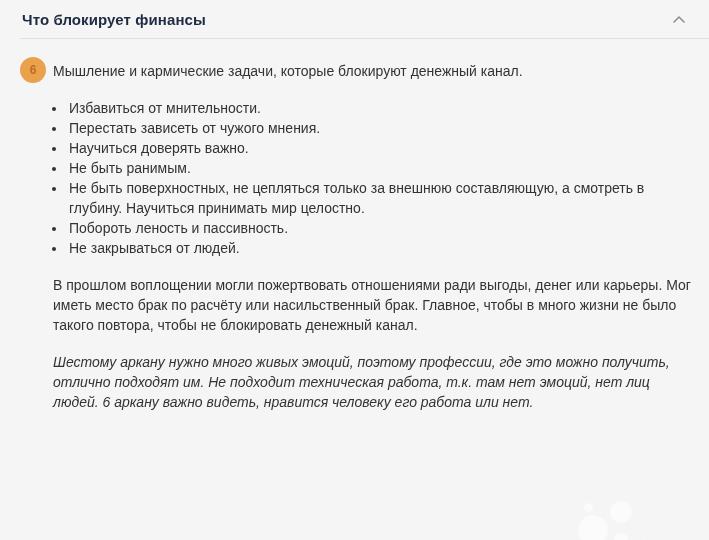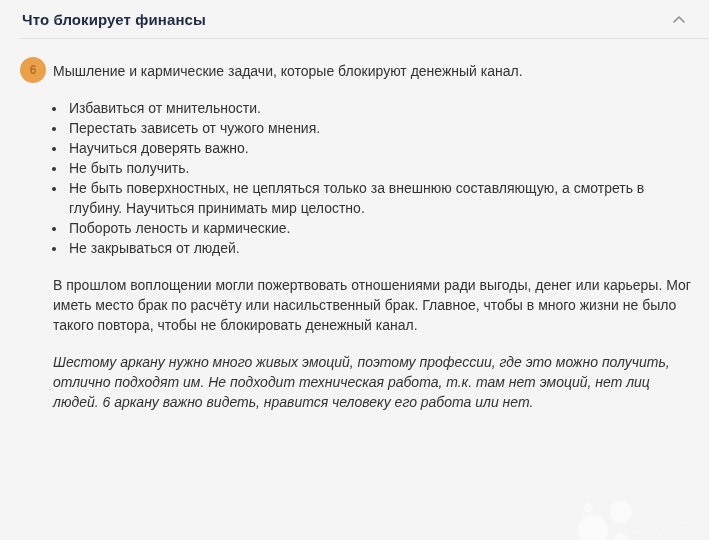--- a/index.html
+++ b/index.html
@@ -105,23 +105,23 @@
       <p class="lead">Мышление и кармические задачи, которые блокируют денежный канал.</p>
     </div>
 
 
 
 
     <ul class="important-list">
       <li>Избавиться от мнительности.</li>
       <li>Перестать зависеть от чужого мнения.</li>
       <li>Научиться доверять важно.</li>
-      <li>Не быть получить.</li>
+      <li>Не быть ранимым.</li>
       <li>Не быть поверхностных, не цепляться только за внешнюю составляющую, а смотреть в глубину. Научиться принимать мир целостно.</li>
-      <li>Побороть леность и кармические.</li>
+      <li>Побороть леность и пассивность.</li>
       <li>Не закрываться от людей.</li>
     </ul>
 
     <p>В прошлом воплощении могли пожертвовать отношениями ради выгоды, денег или карьеры. Мог иметь место брак по расчёту или насильственный брак. Главное, чтобы в много жизни не было такого повтора, чтобы не блокировать денежный канал.</p>
 
     <p class="closing">Шестому аркану нужно много живых эмоций, поэтому профессии, где это можно получить, отлично подходят им. Не подходит техническая работа, т.к. там нет эмоций, нет лиц людей. 6 аркану важно видеть, нравится человеку его работа или нет.</p>
 
   </div>
 
   <div class="watermark">

